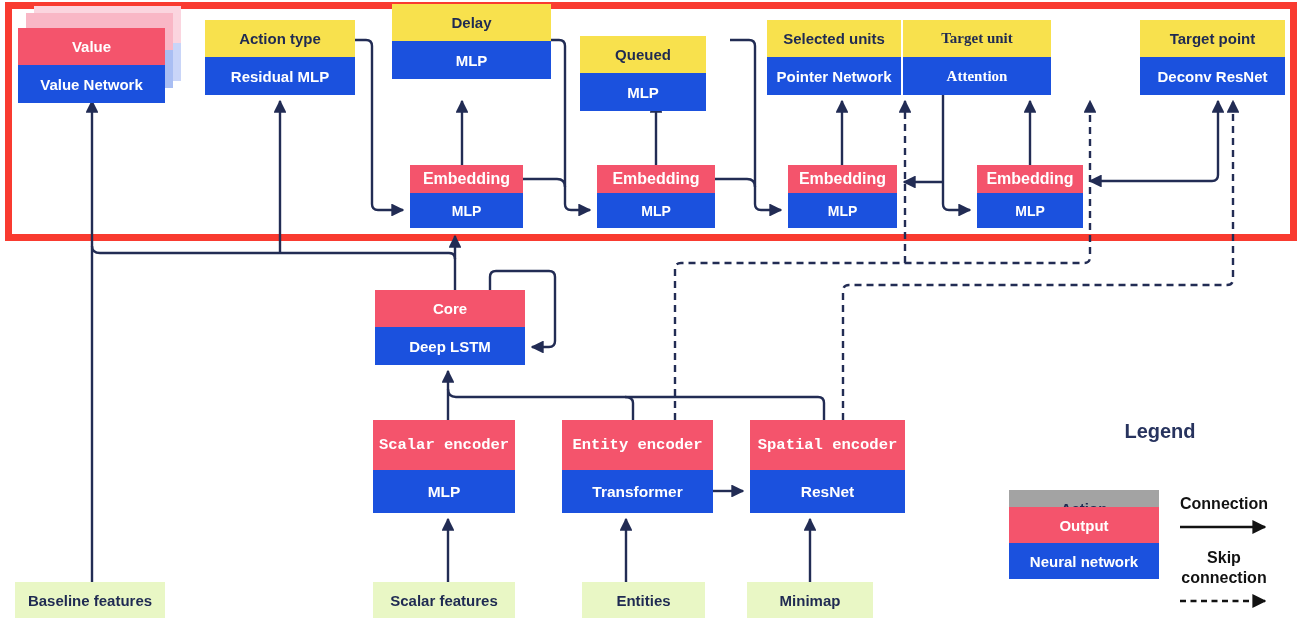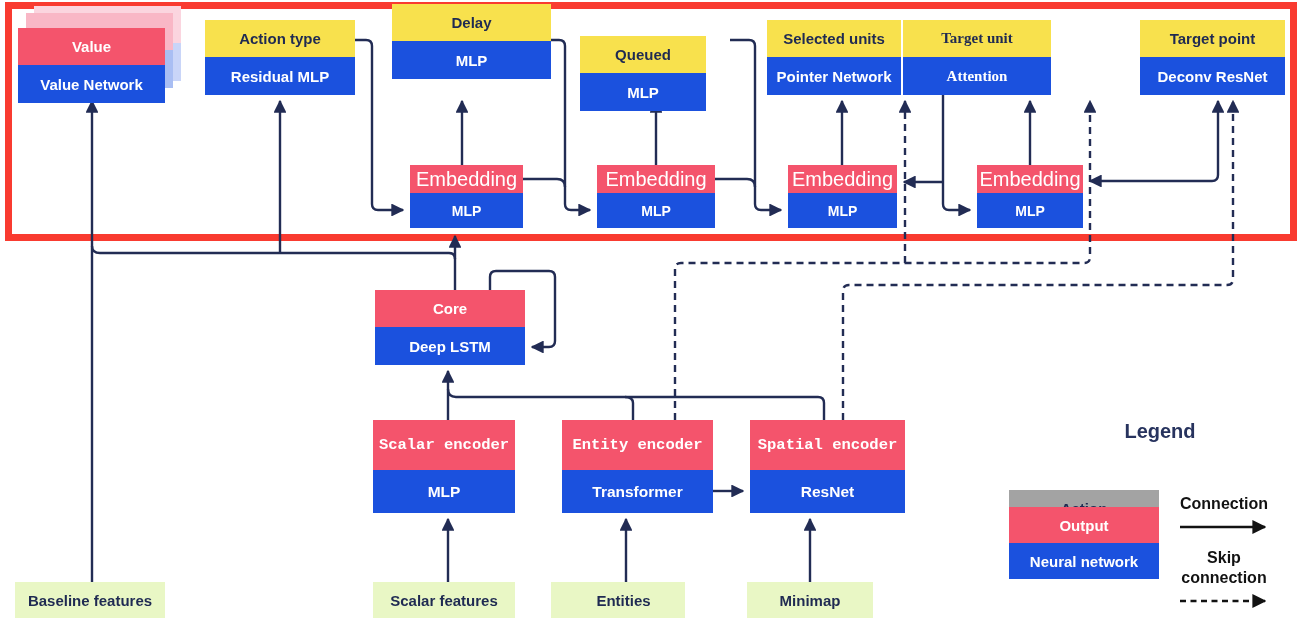--- a/index.html
+++ b/index.html
@@ -8,21 +8,21 @@
   
   .node{position:absolute;z-index:3;text-align:center;}
   .node .hdr,.node .bdy{display:flex;align-items:center;justify-content:center;}
   .hdr-action{background:#f8e14d;color:#1f2a52;}
   .hdr-output{background:#f4546c;color:#ffffff;}
   .bdy-net{background:#1b51de;color:#ffffff;}
 
   .head .hdr{height:37px;font-size:15px;font-weight:700;}
   .head .bdy{height:38px;font-size:15px;font-weight:700;}
 
-  .emb .hdr{height:28px;font-size:20px;font-weight:400;}
+  .emb .hdr{height:28px;font-size:16px;font-weight:700;}
   .emb .bdy{height:35px;font-size:14px;font-weight:700;}
 
   .core .hdr{height:37px;font-size:15px;font-weight:700;}
   .core .bdy{height:38px;font-size:15px;font-weight:700;}
 
   .enc .hdr{height:50px;font-size:15.5px;font-weight:700;font-family:Liberation Mono, monospace;}
   .enc .bdy{height:43px;font-size:15.5px;font-weight:700;}
 
   .input-box{position:absolute;z-index:3;height:36px;background:#e9f7c5;color:#1f2a52;
              font-size:15px;font-weight:700;display:flex;align-items:center;justify-content:center;top:582px;}
@@ -178,21 +178,21 @@
     <div class="hdr hdr-output">Spatial encoder</div>
     <div class="bdy bdy-net">ResNet</div>
   </div>
   <div class="node enc" style="left:562px;top:420px;width:151px;">
     <div class="hdr hdr-output">Entity encoder</div>
     <div class="bdy bdy-net">Transformer</div>
   </div>
 
   <div class="input-box" style="left:15px;width:150px;">Baseline features</div>
   <div class="input-box" style="left:373px;width:142px;">Scalar features</div>
-  <div class="input-box" style="left:551px;width:123px;padding-left:11px;">Entities</div>
+  <div class="input-box" style="left:582px;width:123px;">Entities</div>
   <div class="input-box" style="left:747px;width:126px;">Minimap</div>
 
   <div class="legend-title">Legend</div>
   <div class="legend-row" style="top: 471px; background: #a3a3a3; color: rgb(31, 42, 82); margin-top: 19px;">Action</div>
   <div class="legend-row" style="top: 507px; background: rgb(244, 84, 108); color: rgb(255, 255, 255);">Output</div>
   <div class="legend-row" style="top: 543px; background: rgb(27, 81, 222); color: rgb(255, 255, 255);">Neural network</div>
   <div class="legend-conn-label">Connection</div>
   <div class="legend-skip-label">Skip connection</div>
 
 </div>

